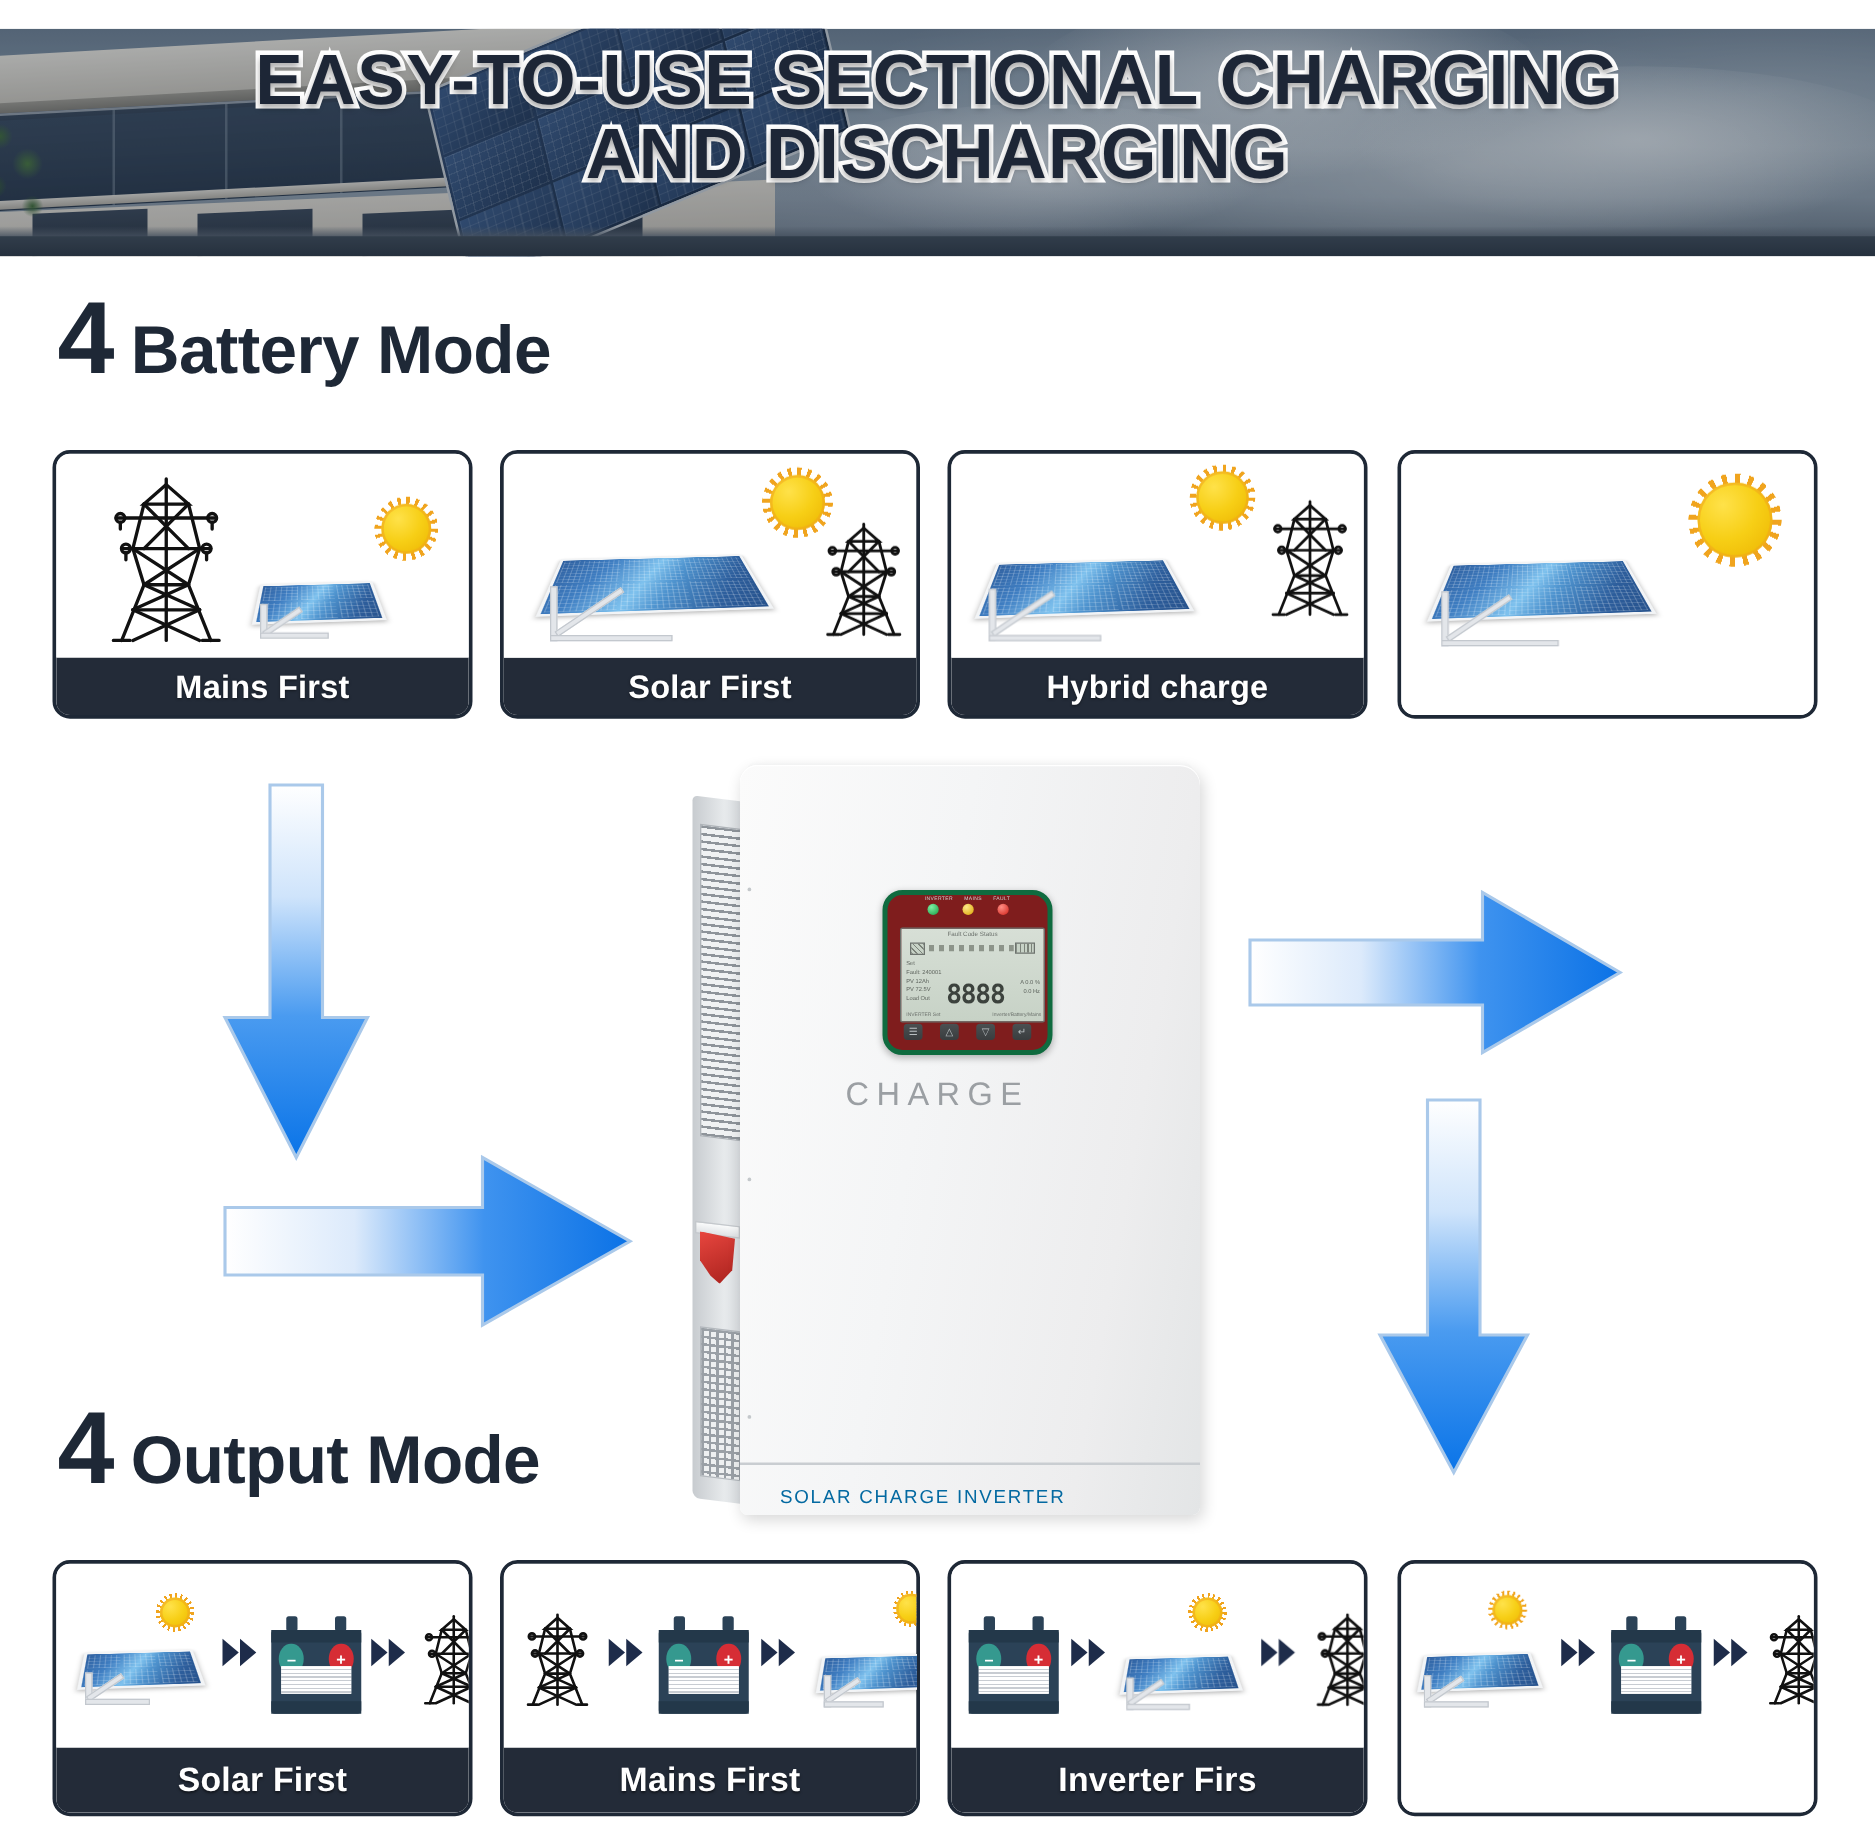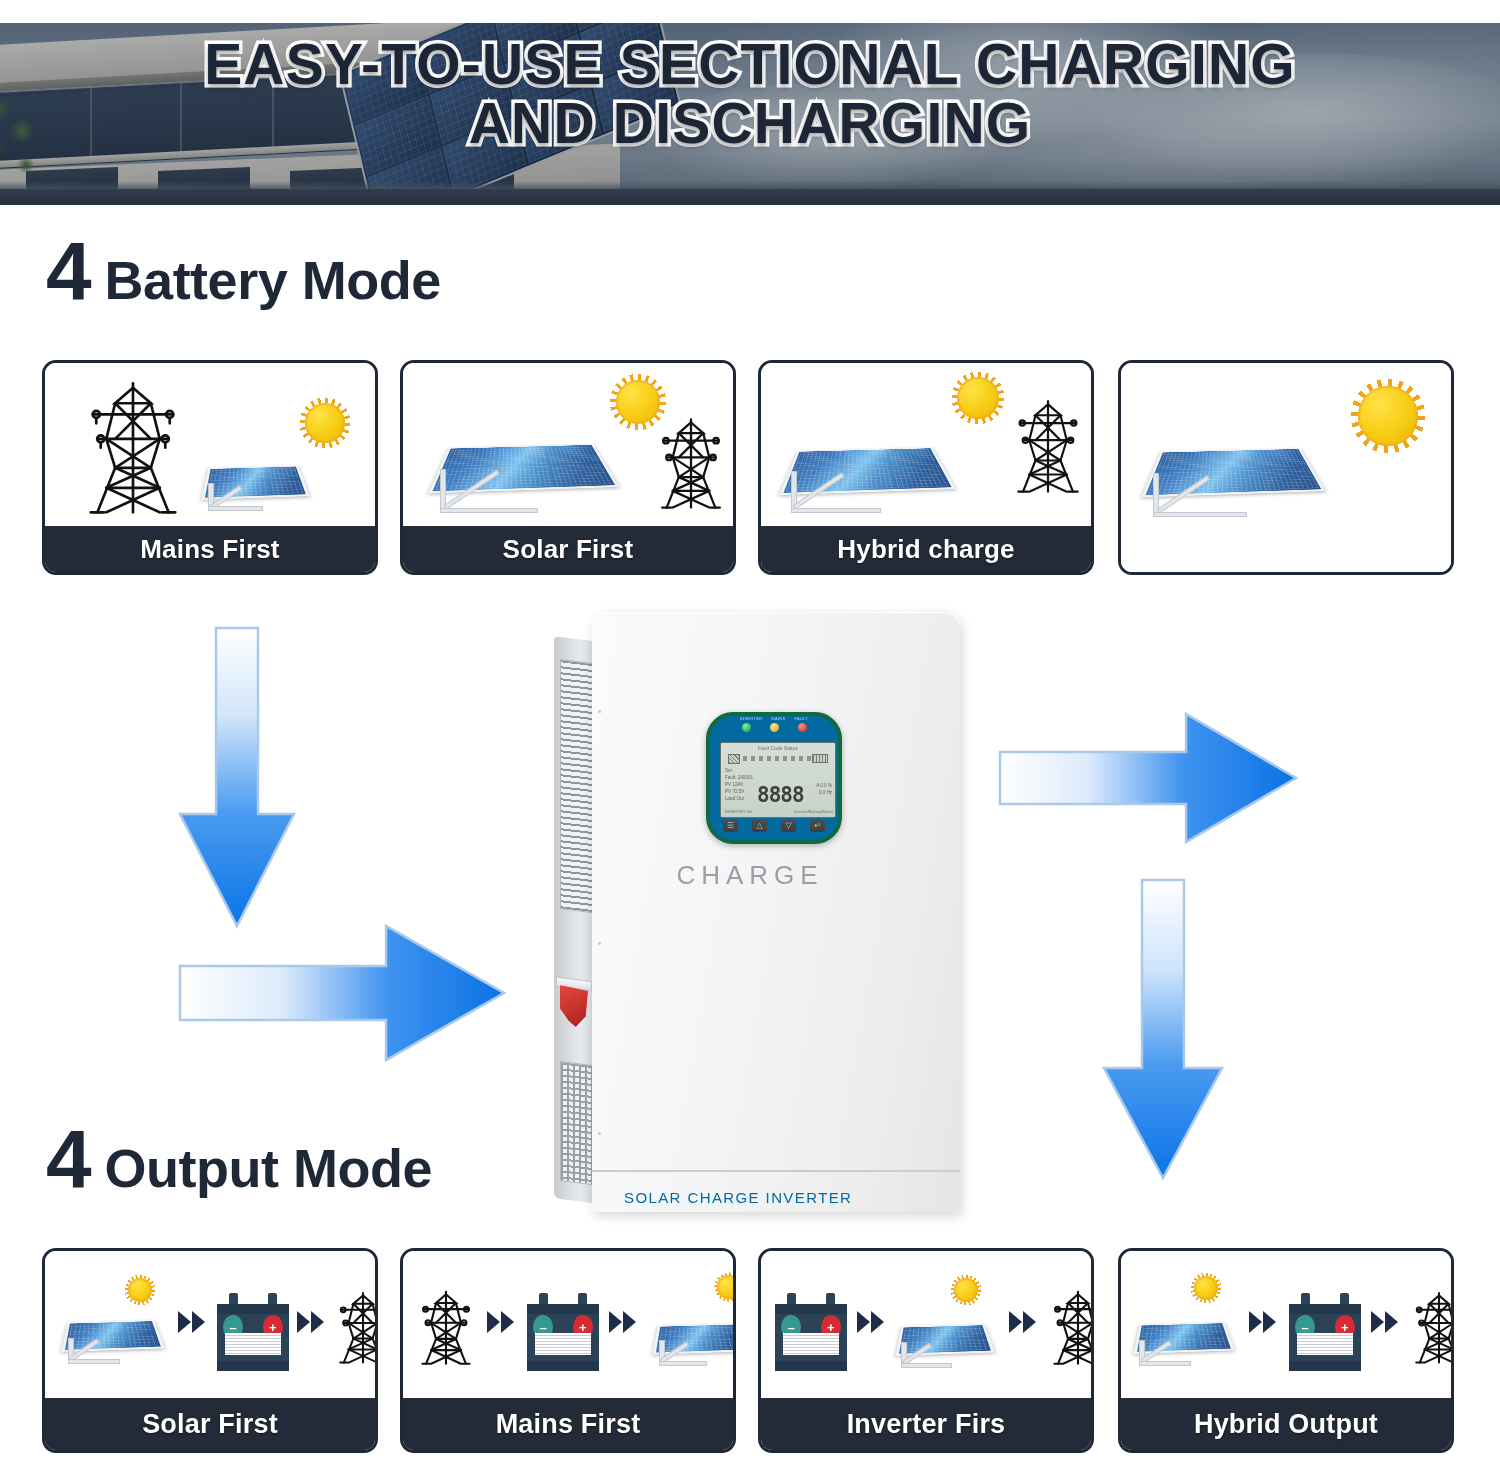--- a/index.html
+++ b/index.html
@@ -309,23 +309,23 @@
     position:absolute; left:84px; bottom:22px;
     font-size:15px; letter-spacing:1.4px; color:#0369a1; font-weight:normal;
   }
   .inv-logo {
     position:absolute; left:0; top:248px; width:420px; text-align:center;
     font-size:26px; letter-spacing:6px; color:#9b9fa3; font-weight:normal;
   }
   
   .lcd {
     position:absolute; left:166px; top:100px; width:136px; height:132px;
-    background:#0369a1;
+    background:#7f1d1d;
     border:4px solid #0f6b3f;
-    border-radius:27px;
+    border-radius:16px;
     box-shadow:0 2px 6px rgba(0,0,0,.28);
   }
   .lcd-leds { position:absolute; left:0; top:7px; width:100%; display:flex; justify-content:center; gap:19px; }
   .lcd-leds span { width:9px; height:9px; border-radius:50%; display:block; }
   .led-g { background:radial-gradient(circle at 35% 30%,#7ef0a4,#169a42); }
   .led-y { background:radial-gradient(circle at 35% 30%,#ffe88a,#d9a400); }
   .led-r { background:radial-gradient(circle at 35% 30%,#ff8f86,#cf2118); }
   .lcd-ledtext {
     position:absolute; left:0; top:0; width:100%;
     display:flex; justify-content:center; gap:9px;
@@ -940,15 +940,14 @@
           <path d="M34 78 L74 96 M66 78 L26 96"></path>
           <path d="M26 96 L74 118 M74 96 L26 118"></path>
           <path d="M12 118 L24 118 M76 118 L88 118"></path>
           <circle cx="17" cy="30" r="4"></circle>
             <circle cx="83" cy="30" r="4"></circle>
           <circle cx="21" cy="52" r="4"></circle>
             <circle cx="79" cy="52" r="4"></circle>
         </svg>
       </div>
     </div>
-    <div class="card-label">Hybrid Output</div>
   </div>
 </div>
 
 </body></html>

